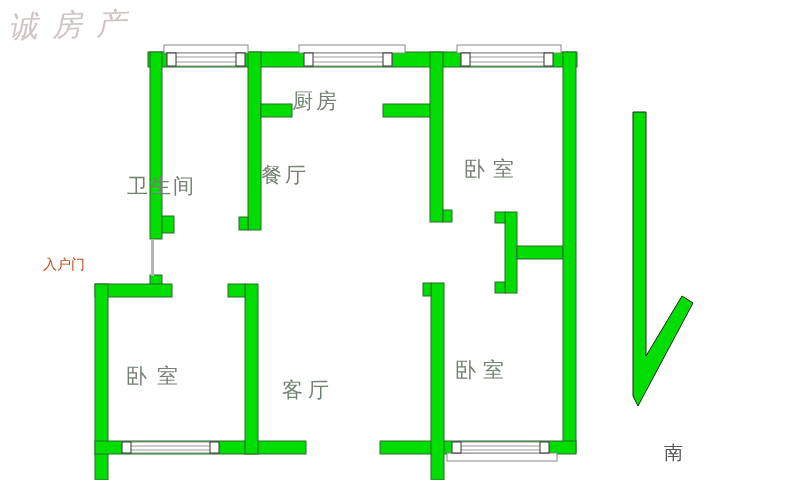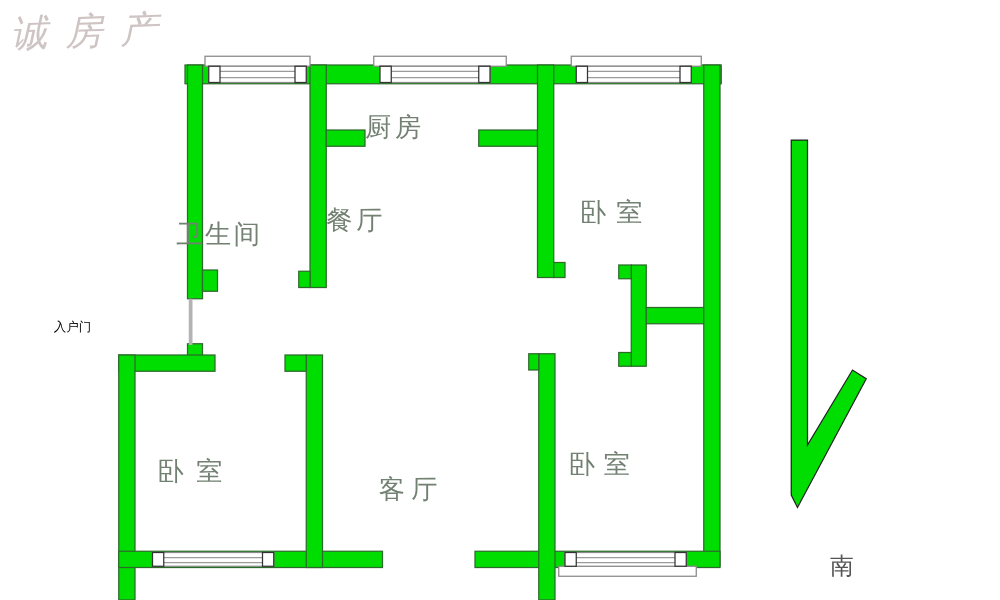--- a/index.html
+++ b/index.html
@@ -3,36 +3,36 @@
 <meta charset="utf-8">
 <style>
   html,body{margin:0;padding:0;background:#fff;}
   #screen{
     position:relative;width:800px;height:480px;background:#ffffff;
     overflow:hidden;font-family:"Liberation Serif", serif;
   }
   #plan-svg{position:absolute;left:0;top:0;}
   .room-label{
     position:absolute;color:#738173;font-size:21px;line-height:1;
-    white-space:nowrap;font-family:Liberation Serif, serif;
+    white-space:nowrap;font-family:Liberation Mono, monospace;
   }
   .small-label{
-    position:absolute;color:#000000;font-size:10px;line-height:1;white-space:nowrap;
+    position:absolute;color:#c2410c;font-size:14px;line-height:1;white-space:nowrap;
   }
   #south-label{position:absolute;left:664px;top:440px;color:#555;font-size:19px;}
   #watermark{
     position:absolute;left:8px;top:5px;font-size:30px;letter-spacing:14px;
     color:rgba(168,148,148,0.55);transform:rotate(-2deg);font-style:italic;
   }
-  #lbl-bathroom{left:141px;top:177px;letter-spacing:2px;}
+  #lbl-bathroom{left:127px;top:177px;letter-spacing:2px;}
   #lbl-kitchen{left:292px;top:92px;letter-spacing:3px;}
   #lbl-dining{left:261px;top:166px;letter-spacing:3px;text-align:center;}
   #lbl-bed-tr{left:464px;top:160px;letter-spacing:8px;}
   #lbl-bed-bl{left:126px;top:367px;letter-spacing:10px;}
-  #lbl-living{left:303px;top:381px;letter-spacing:5px;text-align:center;}
+  #lbl-living{left:282px;top:381px;letter-spacing:5px;text-align:center;}
   #lbl-bed-br{left:455px;top:361px;letter-spacing:7px;}
   #lbl-entrance{left:43px;top:258px;}
   .wall{fill:#00dd00;stroke:#2d6b2d;stroke-width:1;}
   .win-frame{fill:#ffffff;stroke:#888;stroke-width:1;}
   .win-band{fill:#ffffff;stroke:#8a8a8a;stroke-width:1;}
   .win-cap{fill:#ffffff;stroke:#333;stroke-width:1;}
   .glaze{stroke:#9a9a9a;stroke-width:1;}
   .door-line{fill:#b3b3b3;}
   .arrow{fill:#00dd00;stroke:#222;stroke-width:1;}
 </style>

